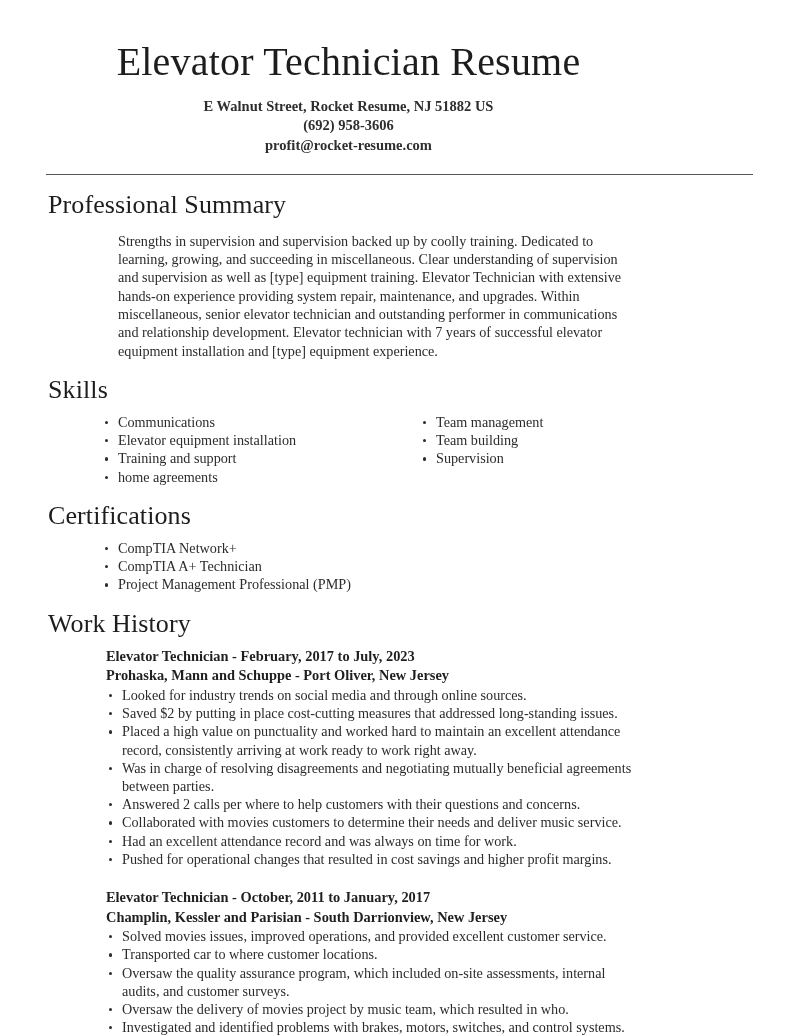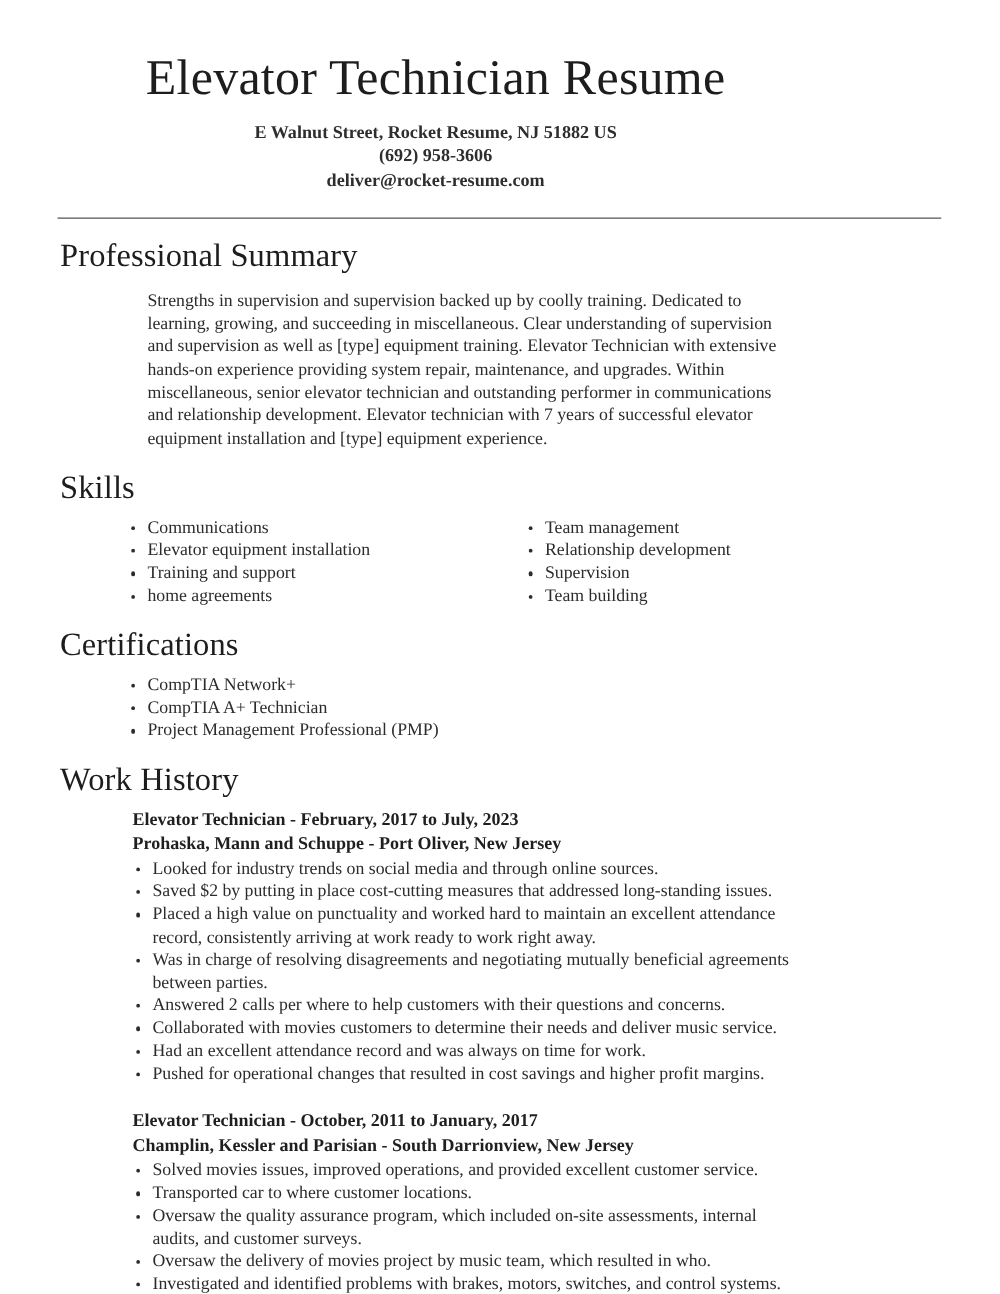--- a/index.html
+++ b/index.html
@@ -147,21 +147,21 @@
 </head>
 <body>
 
 <div class="page">
 
   <h1 class="resume-title">Elevator Technician Resume</h1>
 
   <div class="contact-block">
     <div class="contact-line">E Walnut Street, Rocket Resume, NJ 51882 US</div>
     <div class="contact-line">(692) 958-3606</div>
-    <div class="contact-line">deliver@rocket-resume.com</div>
+    <div class="contact-line">profit@rocket-resume.com</div>
   </div>
 
   <hr class="header-rule">
 
   <section class="section">
     <h2 class="section-heading">Professional Summary</h2>
     <div class="section-body">
       <p class="summary-text">Strengths in supervision and supervision backed up by coolly training. Dedicated to learning, growing, and succeeding in miscellaneous. Clear understanding of supervision and supervision as well as [type] equipment training. Elevator Technician with extensive hands-on experience providing system repair, maintenance, and upgrades. Within miscellaneous, senior elevator technician and outstanding performer in communications and relationship development. Elevator technician with 7 years of successful elevator equipment installation and [type] equipment experience.</p>
     </div>
   </section>
@@ -173,23 +173,22 @@
         <ul class="bullets">
             <li>Communications</li>
             <li>Elevator equipment installation</li>
             <li>Training and support</li>
             <li>home agreements</li>
           </ul>
       </div>
       <div class="col">
         <ul class="bullets">
             <li>Team management</li>
-            <li>Relationship development</li>
+            <li>Team building</li>
             <li>Supervision</li>
-            <li>Team building</li>
           </ul>
       </div>
     </div>
   </section>
 
   <section class="section">
     <h2 class="section-heading">Certifications</h2>
     <div class="certs-body">
       <ul class="bullets">
           <li>CompTIA Network+</li>

